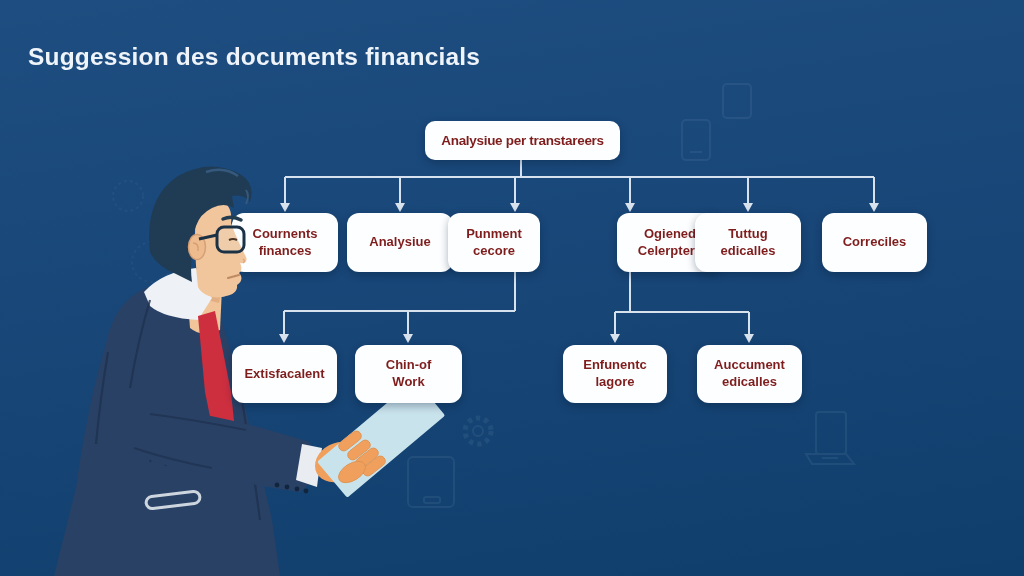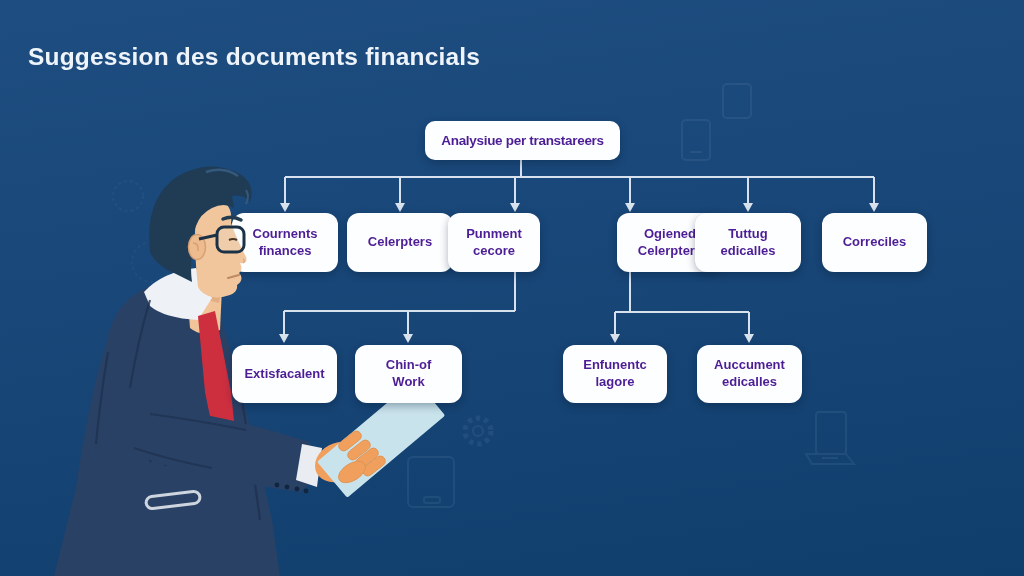--- a/index.html
+++ b/index.html
@@ -9,21 +9,21 @@
     background:linear-gradient(172deg,#1e4d81 0%,#174576 55%,#0f3e6c 100%);
   }
   .layer{position:absolute;left:0;top:0;width:1024px;height:576px;}
   #title{
     position:absolute;left:0;top:43px;width:1014px;text-align:left;
     color:#eef4f9;font-size:24.5px;font-weight:700;letter-spacing:.2px;padding-left:28px;
   }
   .node{
     position:absolute;background:#fdfeff;border-radius:12px;
     display:flex;align-items:center;justify-content:center;text-align:center;
-    color:#4c1d95;font-weight:700;font-size:13px;line-height:1.28;
+    color:#7f1d1d;font-weight:700;font-size:13px;line-height:1.28;
     box-shadow:0 3px 9px rgba(7,24,48,.33);padding:2px 17px;box-sizing:border-box;
   }
   .node.root{left:425px;top:121px;width:195px;height:39px;border-radius:10px;
     font-size:13.5px;letter-spacing:-.3px;white-space:nowrap;}
   .n1{left:232px;top:213px;width:106px;height:59px;}
   .n2{left:347px;top:213px;width:106px;height:59px;}
   .n3{left:448px;top:213px;width:92px;height:59px;}
   .n4{left:577px;top:213px;width:106px;height:59px;margin-left:40px;}
   .n5{left:695px;top:213px;width:106px;height:59px;}
   .n6{left:822px;top:213px;width:105px;height:59px;}
@@ -136,21 +136,21 @@
     </g>
   </svg>
 
   <div class="node root">
     <span>Analysiue per transtareers</span>
   </div>
   <div class="node n1">
     <span>Cournents finances</span>
   </div>
   <div class="node n2">
-    <span>Celerpters</span>
+    <span>Analysiue</span>
   </div>
   <div class="node n3">
     <span>Punment cecore</span>
   </div>
   <div class="node n4">
     <span>Ogiened Celerpters</span>
   </div>
   <div class="node n5">
     <span>Tuttug edicalles</span>
   </div>

